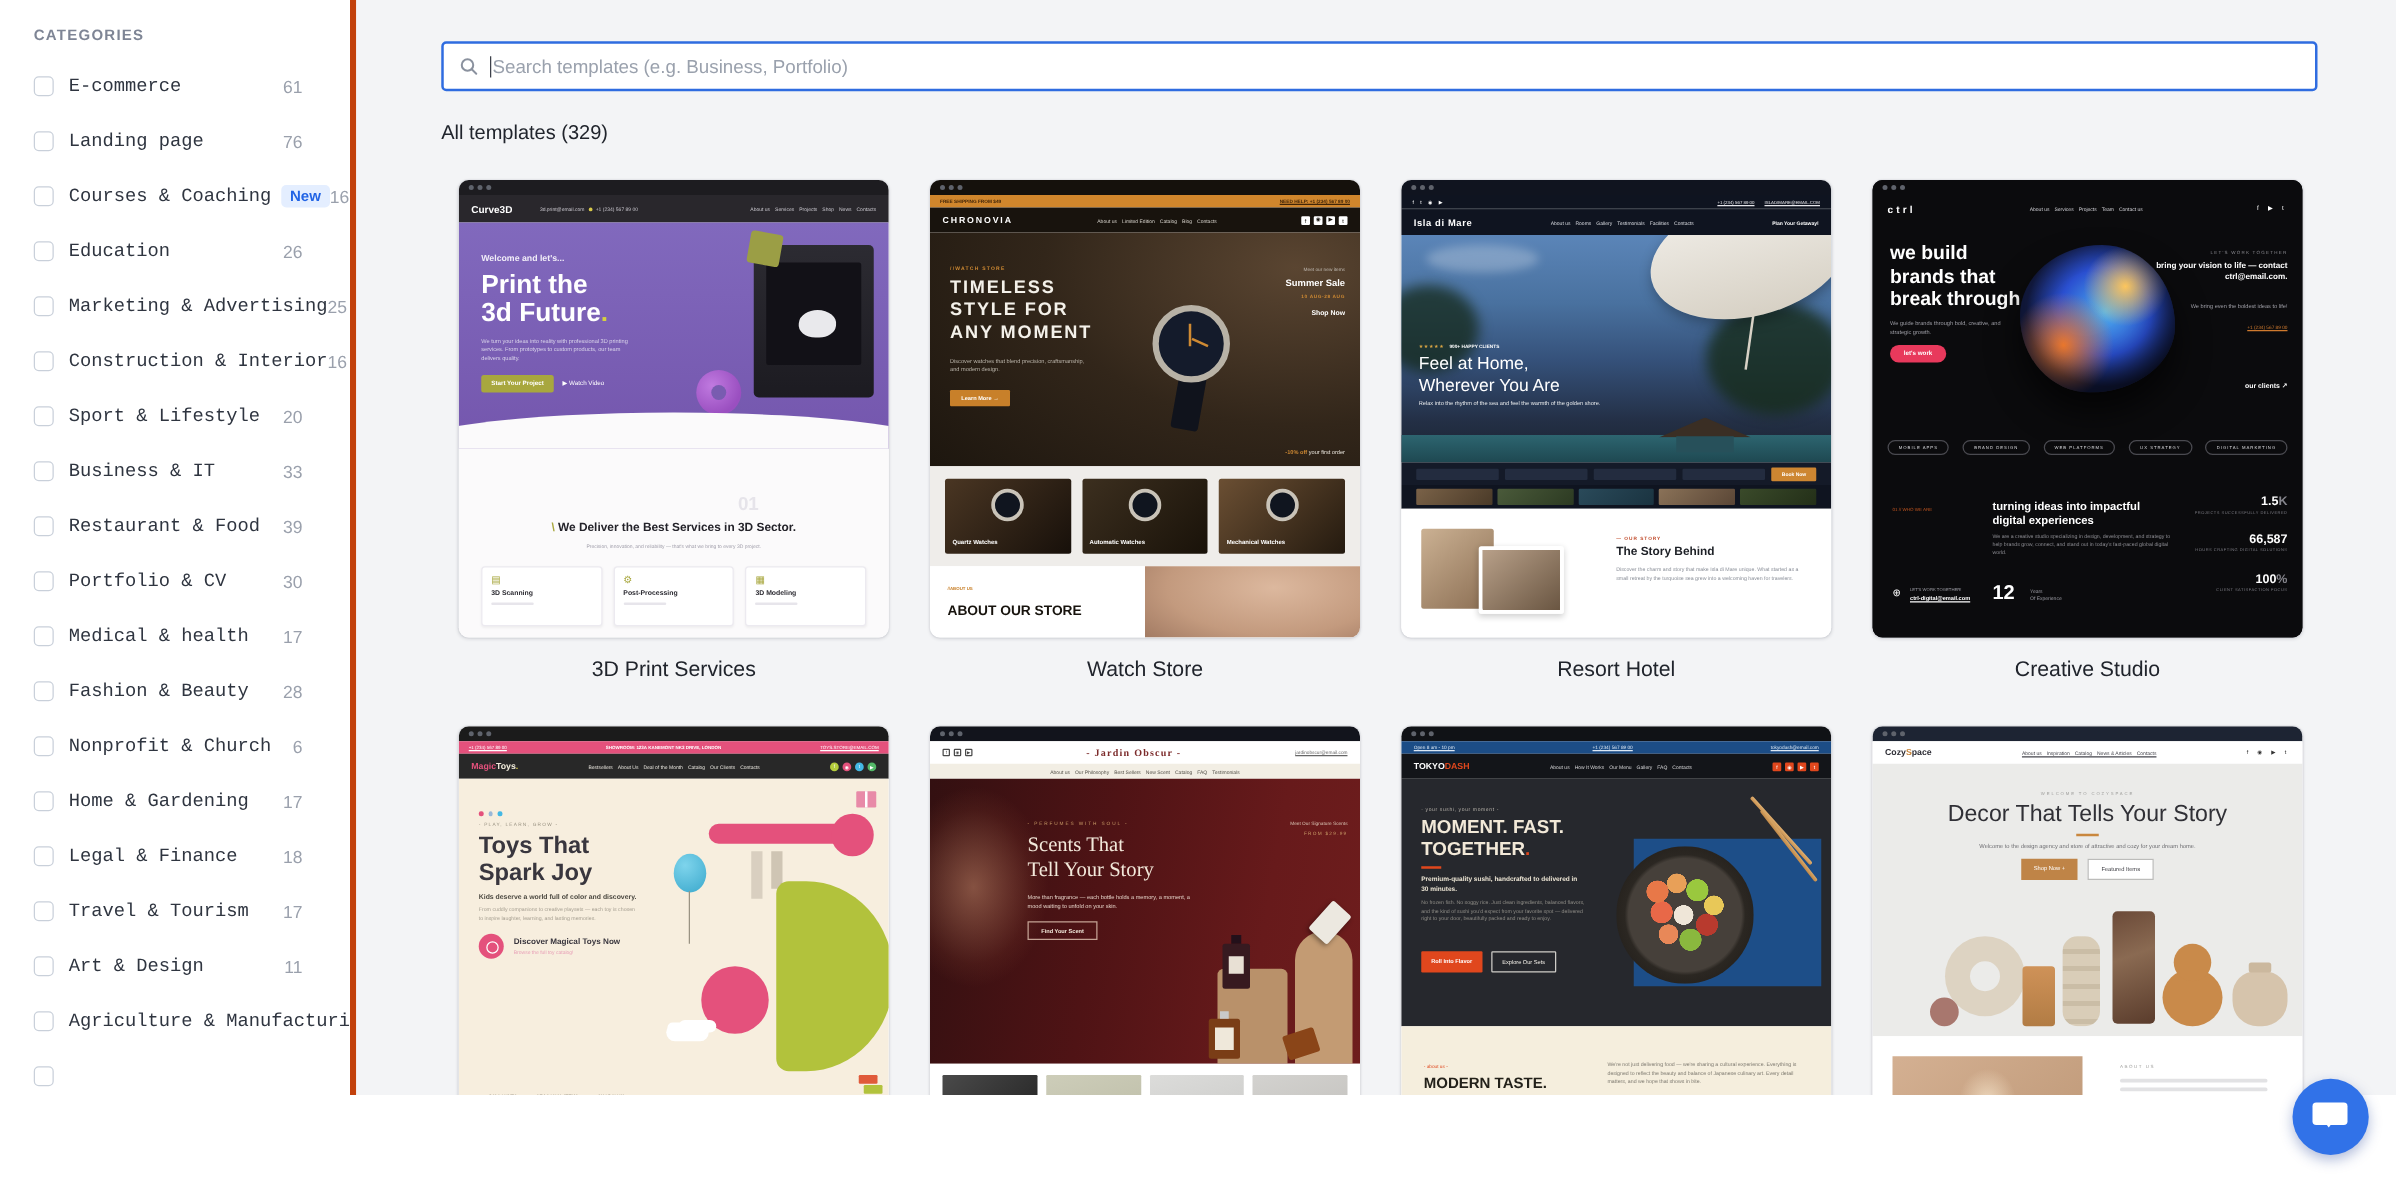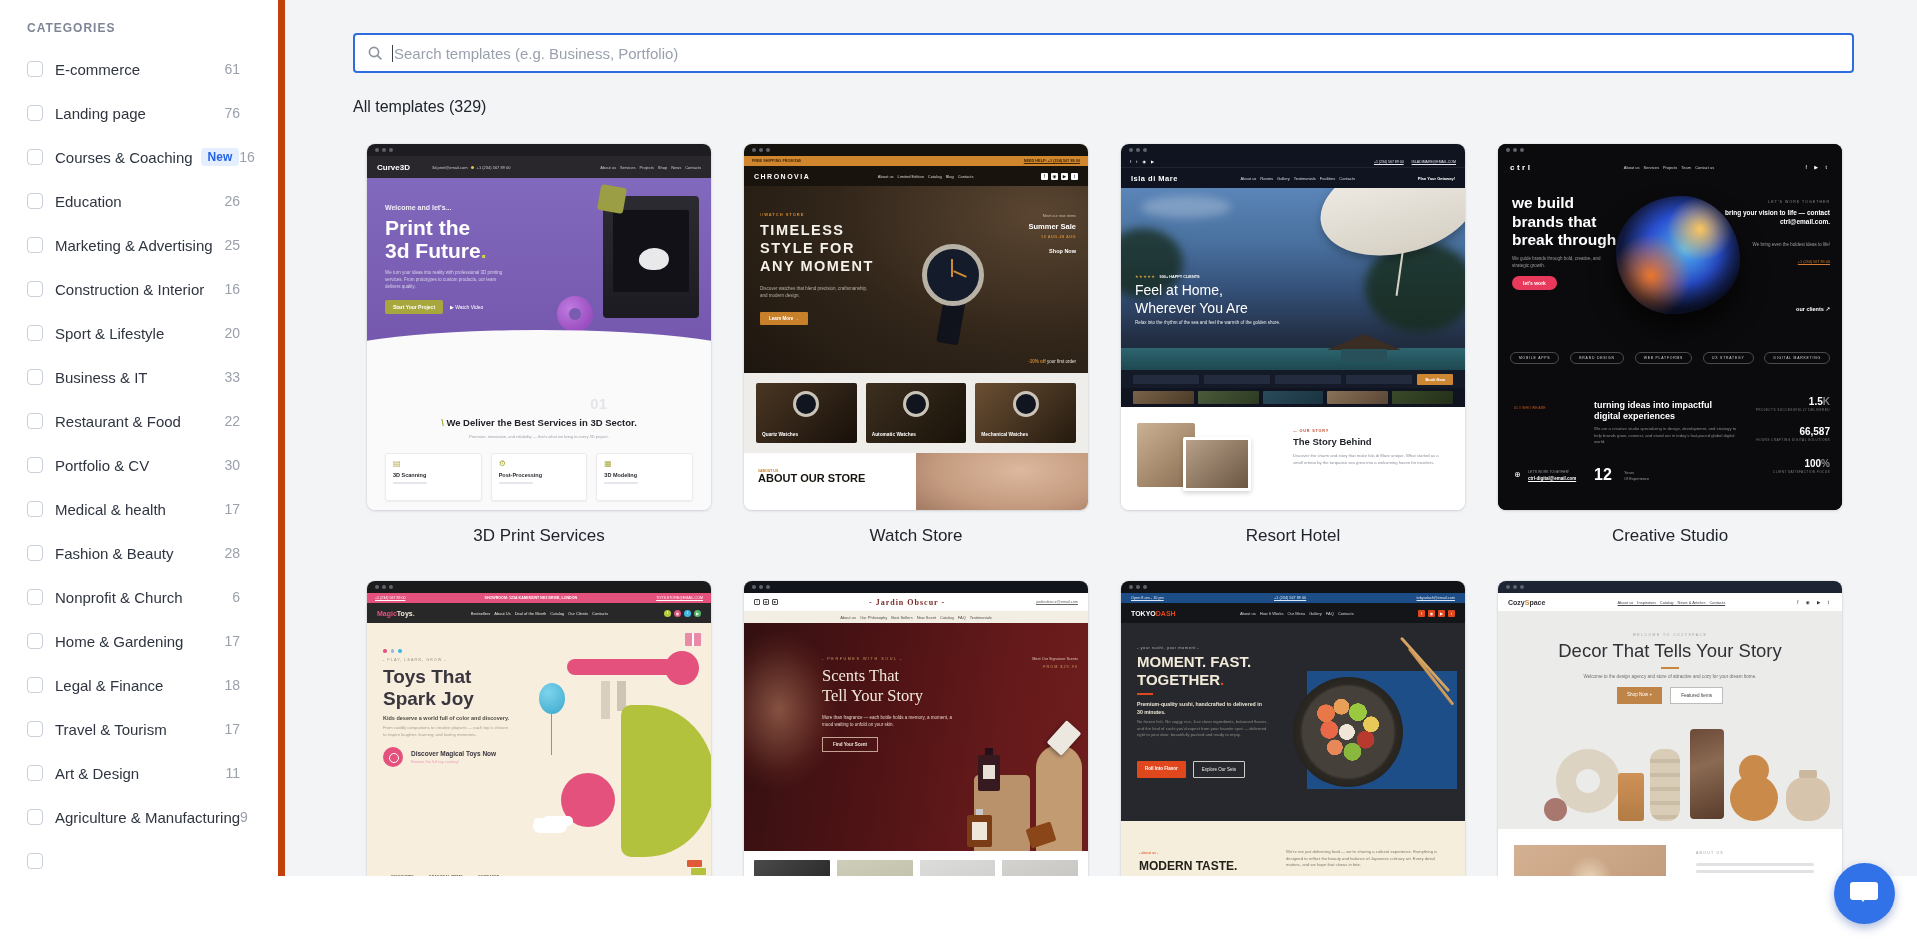--- a/index.html
+++ b/index.html
@@ -13,26 +13,26 @@
   .blank-btn { position:absolute; left:355px; top:0; height:100%; display:flex; align-items:center;
                gap:9px; cursor:pointer; }
   .blank-plus { font-size:19px; font-weight:400; color:#242936; line-height:1; }
   .blank-label { font-size:15.5px; color:#20252f; }
   .close-btn { position:absolute; right:16px; top:0; height:100%; display:flex; align-items:center;
                font-size:21px; color:#8e939e; cursor:pointer; padding:0 6px; font-weight:300; }
 
   .body-row { display:flex; height:876px; }
 
   
-  .sidebar { width:285px; background:#fff; border-right:7px solid #c2410c; padding-top:21px; overflow:hidden; }
+  .sidebar { width:285px; background:#fff; border-right:5px solid #c2410c; padding-top:21px; overflow:hidden; }
   .cats-label { margin-left:27px; font-size:12px; font-weight:700; letter-spacing:1px; color:#7e8595; }
   .cat-list { margin-top:12px; }
   .cat-item { display:flex; align-items:center; height:44px; padding:0 38px 0 27px; cursor:pointer; }
   .cbx { width:16px; height:16px; border:1.5px solid #c9d0da; border-radius:4px; background:#fff; flex:none; }
-  .cat-label { margin-left:12px; font-size:15px; color:#2f3540; white-space:nowrap; }
+  .cat-label { margin-left:12px; font-size:15px; color:#2f3540; white-space:nowrap;font-family:Liberation Mono, monospace; }
   .badge { margin-left:8px; font-size:12px; font-weight:700; color:#2264e5; background:#e4eeff;
            padding:2px 7px; border-radius:4px; }
   .badge:empty { display:none; }
   .count { margin-left:auto; font-size:14px; color:#9aa0ac; }
 
   
   .main { flex:1; background:#f3f4f6; padding:33px 63px 0 68px; overflow:hidden; }
   .searchbox { width:1501px; height:40px; background:#fff; border:2px solid #2f6ce0; border-radius:4px;
                display:flex; align-items:center; padding:0 12px; }
   .searchbox svg { flex:none; }
@@ -125,21 +125,21 @@
   .c2 .strip { left:0; top:217px; width:344px; height:80px; background:#efedea; display:flex; gap:9px; padding:10px 12px; }
   .c2 .strip > div { flex:1; border-radius:2px; position:relative; overflow:hidden; }
   .c2 .pb1 { background:linear-gradient(135deg,#4a3623,#17100a); }
   .c2 .pb2 { background:linear-gradient(135deg,#2a2category01a,#3c2f1f 40%,#14100a); background:linear-gradient(135deg,#3c2f1f,#191209); }
   .c2 .pb3 { background:linear-gradient(135deg,#6b4f33,#241a0f); }
   .c2 .strip .wc { position:absolute; left:50%; top:8px; transform:translateX(-50%); width:26px; height:26px;
                    border-radius:50%; border:3px solid #c9c3b8; background:#10151f; }
   .c2 .strip .pl { position:absolute; left:6px; bottom:6px; font-size:4.8px; font-weight:700; color:#fff; }
   .c2 .about { left:0; top:297px; width:344px; height:57px; background:#fff; }
   .c2 .ak { left:14px; top:16px; font-size:3.5px; font-weight:700; color:#c8802a; }
-  .c2 .at { left:14px; top:19px; font-size:11px; font-weight:800; color:#17130d; }
+  .c2 .at { left:14px; top:30px; font-size:11px; font-weight:800; color:#17130d; }
   .c2 .photo { right:0; top:0; width:172px; height:57px;
       background:radial-gradient(90% 120% at 60% 30%, #dcb89e 0%, #c39a7e 55%, #97705a 100%); }
 
   
   .ch3 { background:#10141f; }
   .c3 .top { left:0; top:0; width:344px; height:11px; background:#0f1420; display:flex; align-items:center;
              justify-content:space-between; padding:0 9px; }
   .c3 .ticons { font-size:4px; color:#fff; letter-spacing:2px; }
   .c3 .tlinks { font-size:3.5px; color:#e8e8ec; text-decoration:underline; display:flex; gap:8px; }
   .c3 .nav { left:0; top:11px; width:344px; height:21px; background:#0f1420; display:flex; align-items:center;
@@ -467,21 +467,21 @@
             <span class="cbx"></span>
             <span class="cat-label">Business &amp; IT</span>
 
             <span class="count">33</span>
           </label>
 
           <label class="cat-item">
             <span class="cbx"></span>
             <span class="cat-label">Restaurant &amp; Food</span>
 
-            <span class="count">22</span>
+            <span class="count">39</span>
           </label>
 
           <label class="cat-item">
             <span class="cbx"></span>
             <span class="cat-label">Portfolio &amp; CV</span>
 
             <span class="count">30</span>
           </label>
 
           <label class="cat-item">

